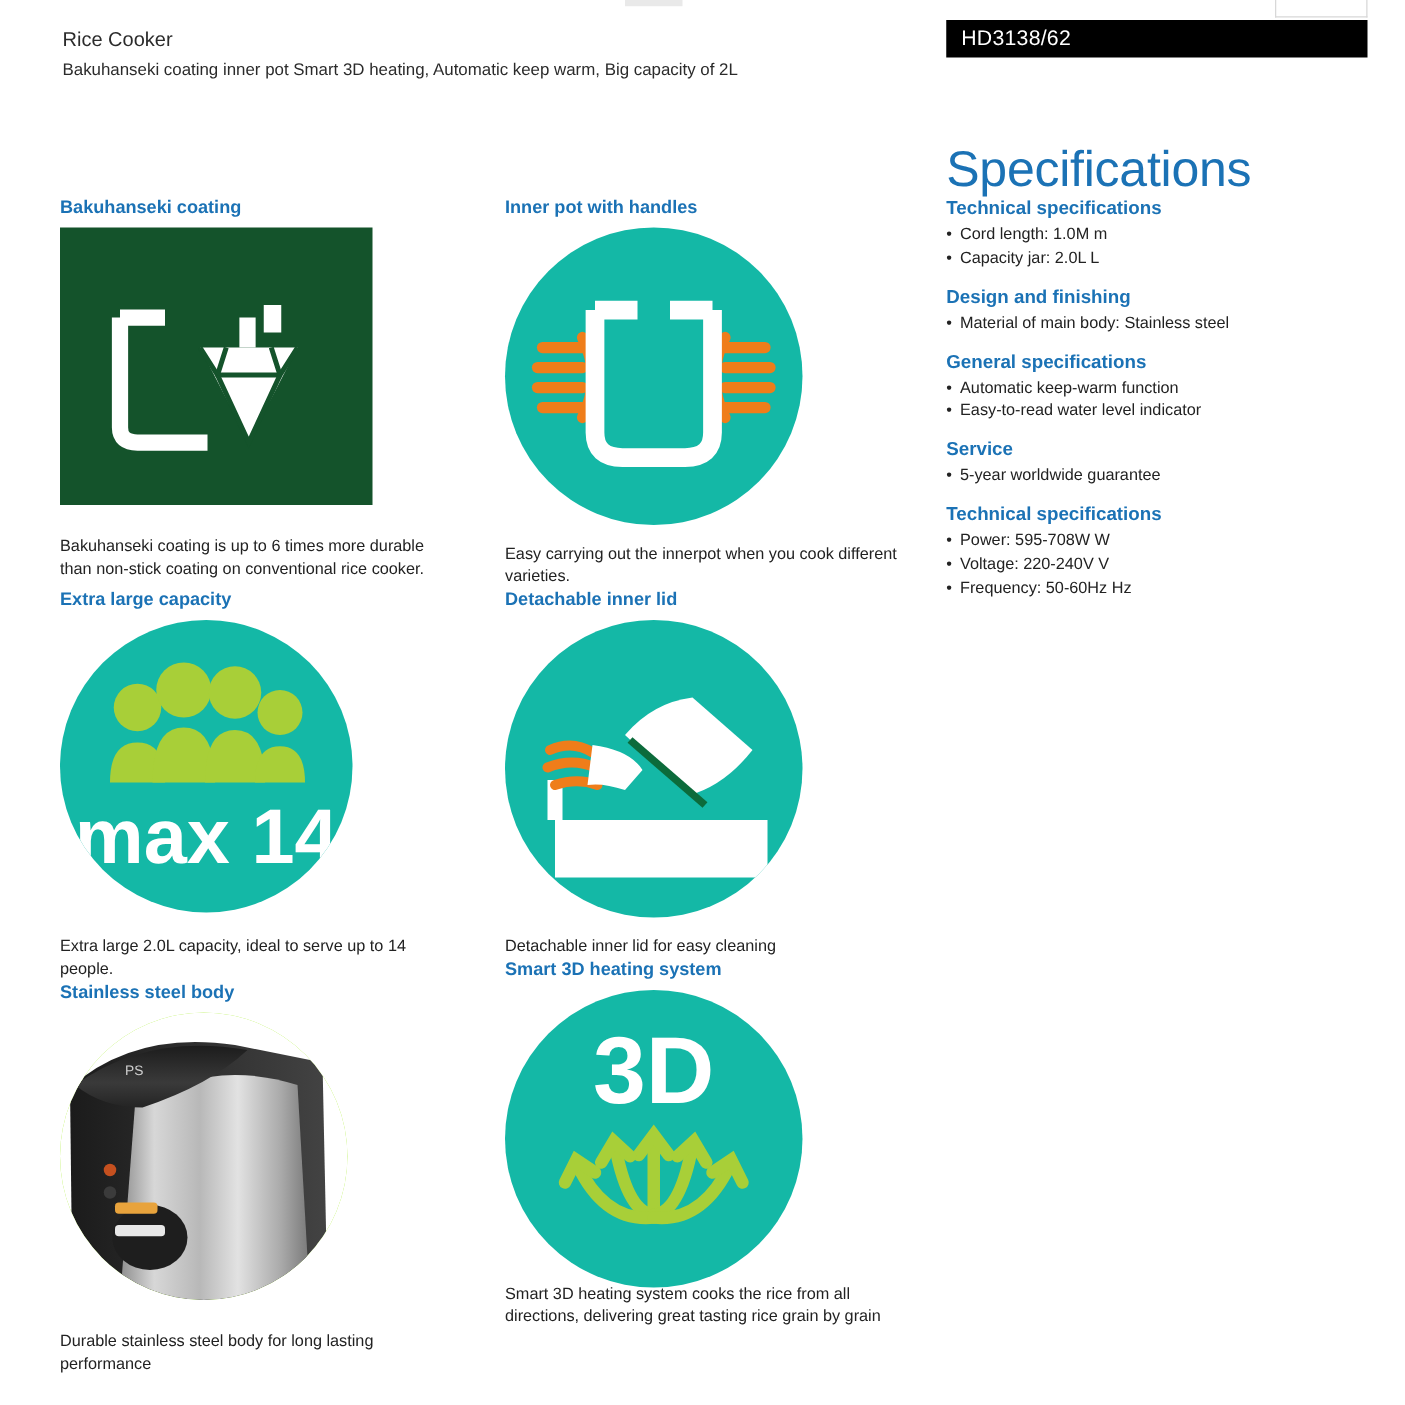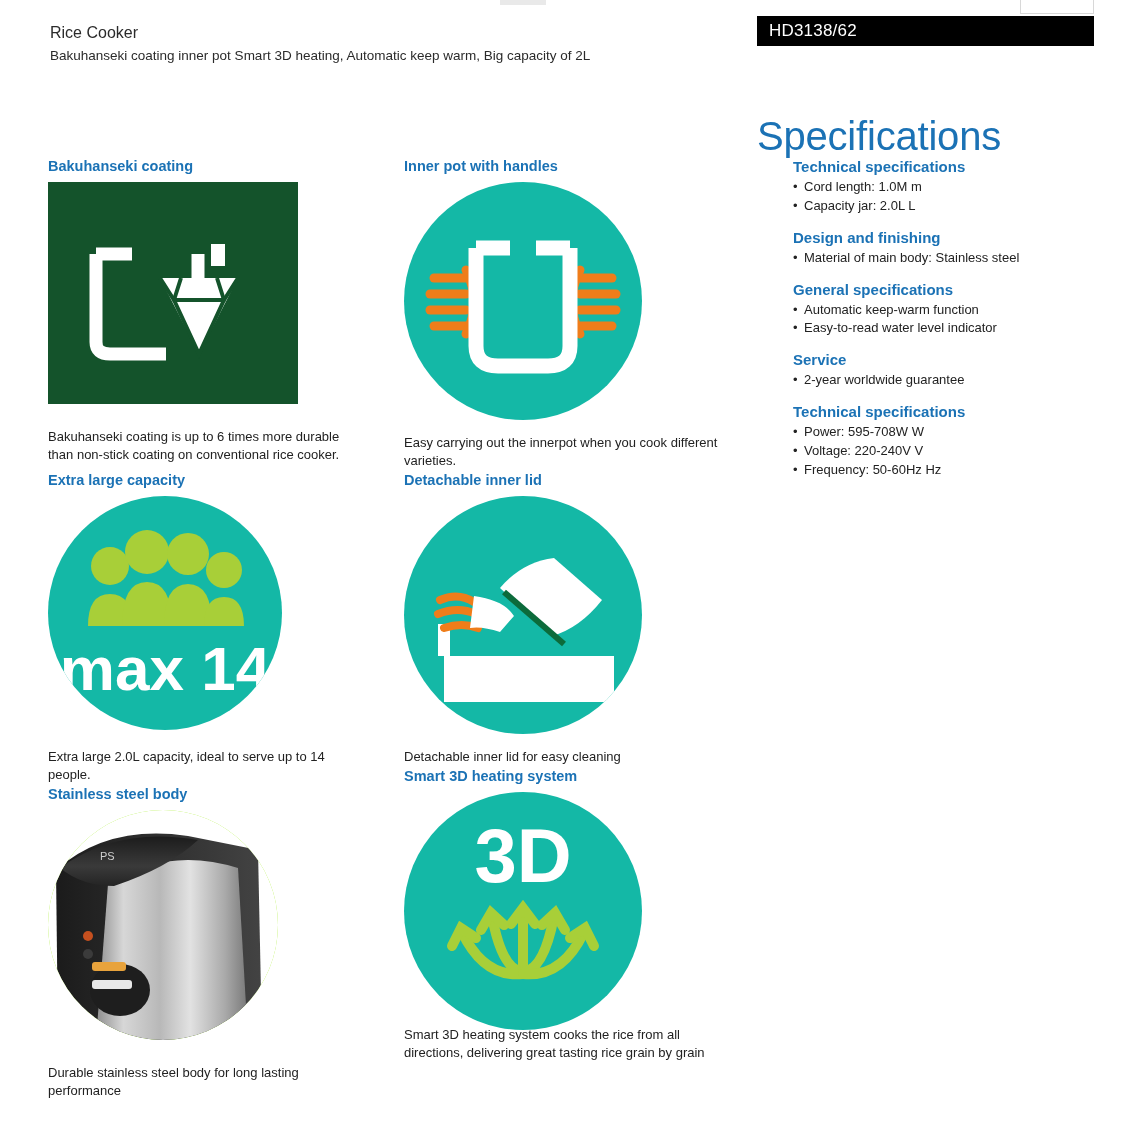--- a/index.html
+++ b/index.html
@@ -130,21 +130,21 @@
     overflow: hidden;
   }
 
   
   .specs {
     position: absolute;
     left: 757px;
     top: 158px;
     width: 340px;
   }
-  .spec-group { margin-bottom: 13px; margin-left: 36px; }
+  .spec-group { margin-bottom: 13px; }
   .spec-group-title {
     color: #1b72b5;
     font-size: 15px;
     font-weight: bold;
     margin-bottom: 3px;
   }
   .spec-line {
     font-size: 13px;
     color: #222222;
     line-height: 1.45;
@@ -360,21 +360,21 @@
 
     <div class="spec-group">
       <div class="spec-group-title">General specifications</div>
       <div class="spec-line">Automatic keep-warm function</div>
       <div class="spec-line">Easy-to-read water level indicator</div>
     </div>
 
 
     <div class="spec-group">
       <div class="spec-group-title">Service</div>
-      <div class="spec-line">2-year worldwide guarantee</div>
+      <div class="spec-line">5-year worldwide guarantee</div>
     </div>
 
     <div class="spec-group">
       <div class="spec-group-title">Technical specifications</div>
       <div class="spec-line">Power: 595-708W W</div>
       <div class="spec-line">Voltage: 220-240V V</div>
       <div class="spec-line">Frequency: 50-60Hz Hz</div>
     </div>
 
   </div>

